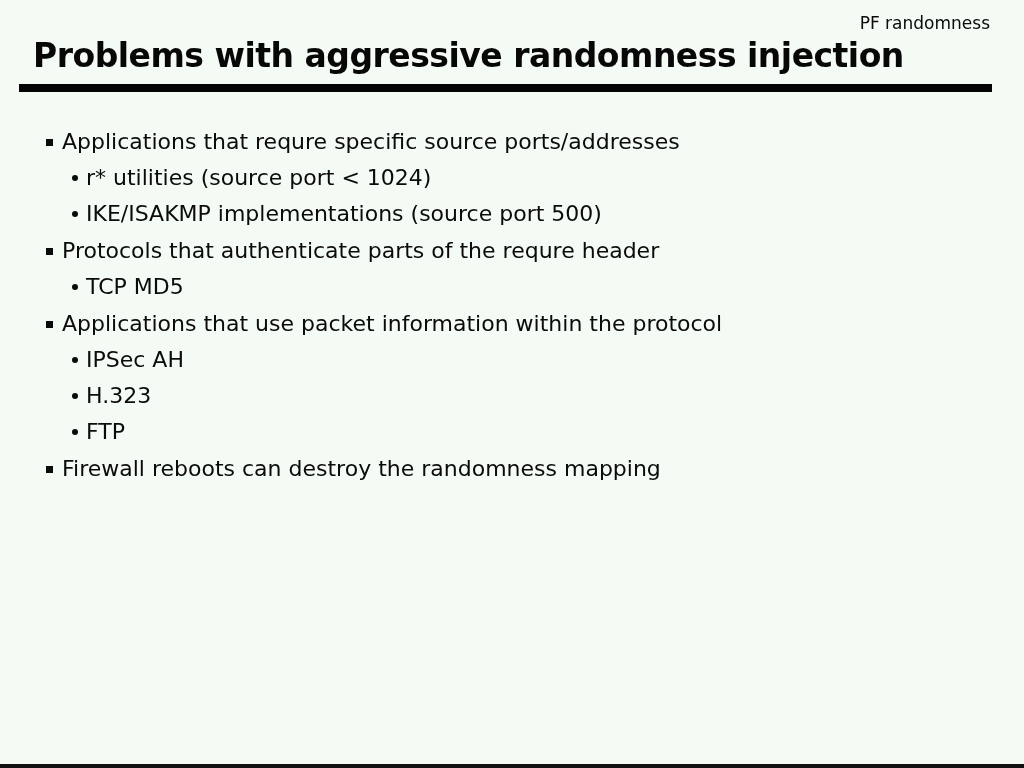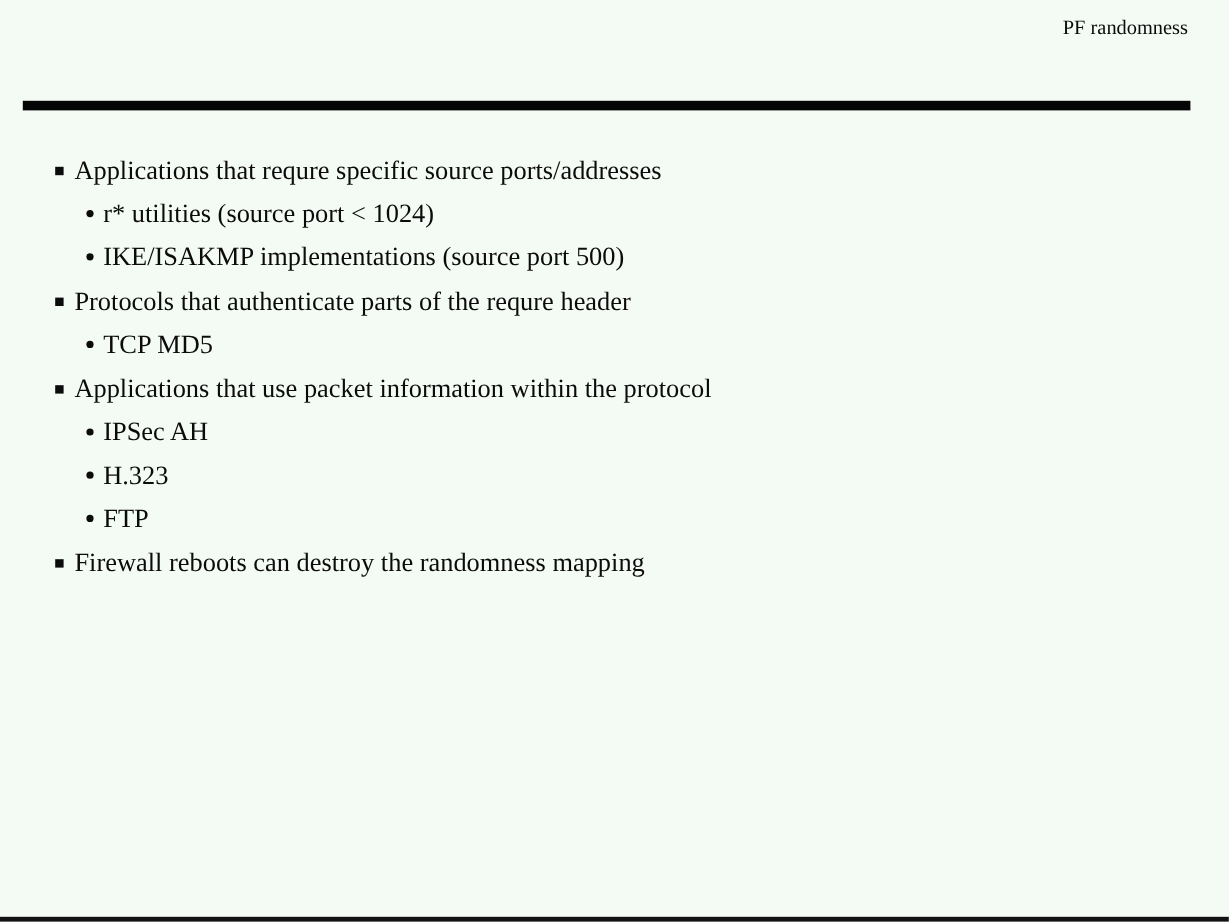--- a/index.html
+++ b/index.html
@@ -1,15 +1,15 @@
 <!DOCTYPE html>
 <html><head>
 <meta charset="utf-8">
 <style>
-  * { margin:0; padding:0; box-sizing:border-box;font-family:Liberation Serif, serif; }
+  * { margin:0; padding:0; box-sizing:border-box; }
   html,body { width:1024px; height:768px; }
   body {
     position:relative;
     width:1024px; height:768px;
     background:#f4faf4;
     font-family:"DejaVu Sans", sans-serif;
     color:#0b0b0b;
     overflow:hidden;
   }
   .slide { position:absolute; inset:0; }
@@ -76,20 +76,21 @@
     background:#121212;
   }
 </style>
 </head>
 <body>
 
 <div class="slide">
 
   <div class="corner-label">PF randomness</div>
 
+  <h1 class="title">Problems with aggressive randomness injection</h1>
 
   <div class="title-rule"></div>
 
   <div class="content">
     <div class="item l1">
       <span class="marker"></span>
       <span class="txt">Applications that requre specific source ports/addresses</span>
     </div>
     <div class="item l2">
       <span class="marker"></span>

